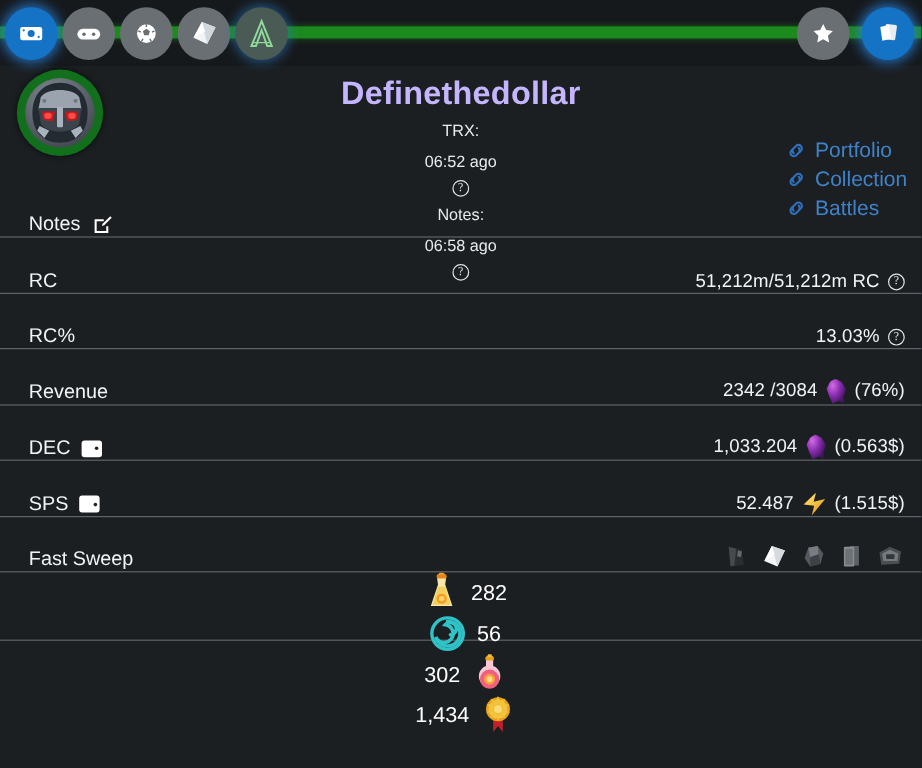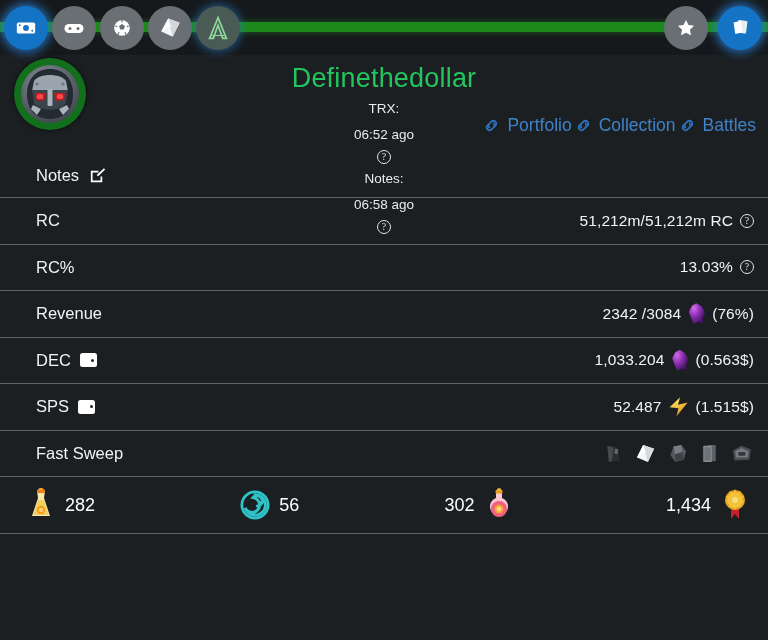--- a/index.html
+++ b/index.html
@@ -72,58 +72,58 @@
     background: radial-gradient(circle at 42% 32%, #8f97a2 0%, #5d646d 48%, #2f343a 100%);
     overflow: hidden; position: relative;
     display: flex; align-items: center; justify-content: center;
   }
   .title-block {
     position: absolute;
     left: 0; right: 0; top: 8px;
     text-align: center;
   }
   .title {
-    color: #22c55e;
+    color: #c4b5fd;
     font-size: 27px;
     letter-spacing: .2px;
-    font-weight: 400;
+    font-weight: 700;
   }
   .sub {
     color: #e8eaec;
     font-size: 13.5px;
     margin-top: 5px;
     line-height: 1.45;
     display: flex; align-items: center; justify-content: center; gap: 6px; flex-direction: column;
   }
   .qmark {
     display: inline-flex; align-items: center; justify-content: center;
     width: 14px; height: 14px;
     border: 1.3px solid #e2e5e8; border-radius: 50%;
     font-size: 10px; color: #e2e5e8; line-height: 1;
     font-family: "Liberation Serif", serif;
   }
   .links {
     position: absolute;
     right: 12px; top: 60px;
-    display: flex; flex-direction: row; gap: 3px;
+    display: flex; flex-direction: column; gap: 3px;
     align-items: flex-start;
   }
   .link-row {
     display: flex; align-items: center; gap: 7px;
     color: #3f82c8; font-size: 17.5px;
   }
   .chain { color: #2f6fbb; }
 
   
   .rows { margin-top: 2px; }
   .row {
     height: 46.5px;
     border-top: 1px solid #5e6468;
-    display: flex; align-items: center;
-    padding: 0 14px 0 36px;
+    display: flex; align-items: flex-end;
+    padding: 0 14px 0 24px;
     color: #f1f3f5;
     font-size: 16.5px;
   }
   .row.noborder { border-top: none; height: 44px; }
   .row .label { display: flex; align-items: center; gap: 9px; }
   .row .value {
     margin-left: auto;
     display: flex; align-items: center; gap: 7px;
     font-size: 15.5px;
     white-space: nowrap;
@@ -161,21 +161,21 @@
   .sweep-icons { display: flex; align-items: center; gap: 7px; }
   .sw { width: 25px; height: 25px; display: block; }
 
   
   .bottom {
     border-top: 1px solid #5e6468;
     border-bottom: 1px solid #5e6468;
     height: 58px;
     display: flex; align-items: center;
     padding: 0 18px 0 26px;
-    color: #fff; font-size: 18px;
+    color: #fff; font-size: 18px; flex-direction: column;
   }
   .stat { display: flex; align-items: center; gap: 9px; }
   .stat.s1 { flex: 0 0 auto; }
   .spacer-a { flex: 1 1 0; }
   .spacer-b { flex: 1 1 0; }
   .spacer-c { flex: 1.05 1 0; }
   .bicon { width: 30px; height: 34px; display: block; }
 </style>
 </head>
 <body>

